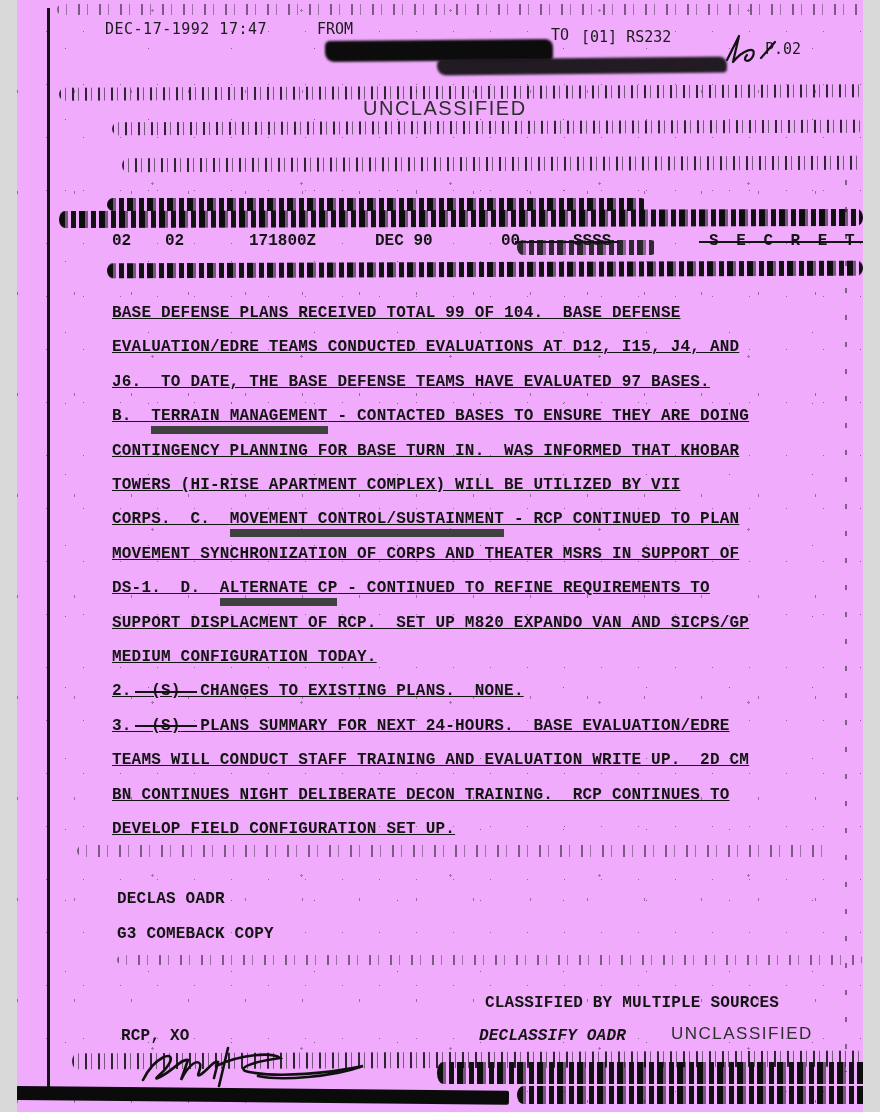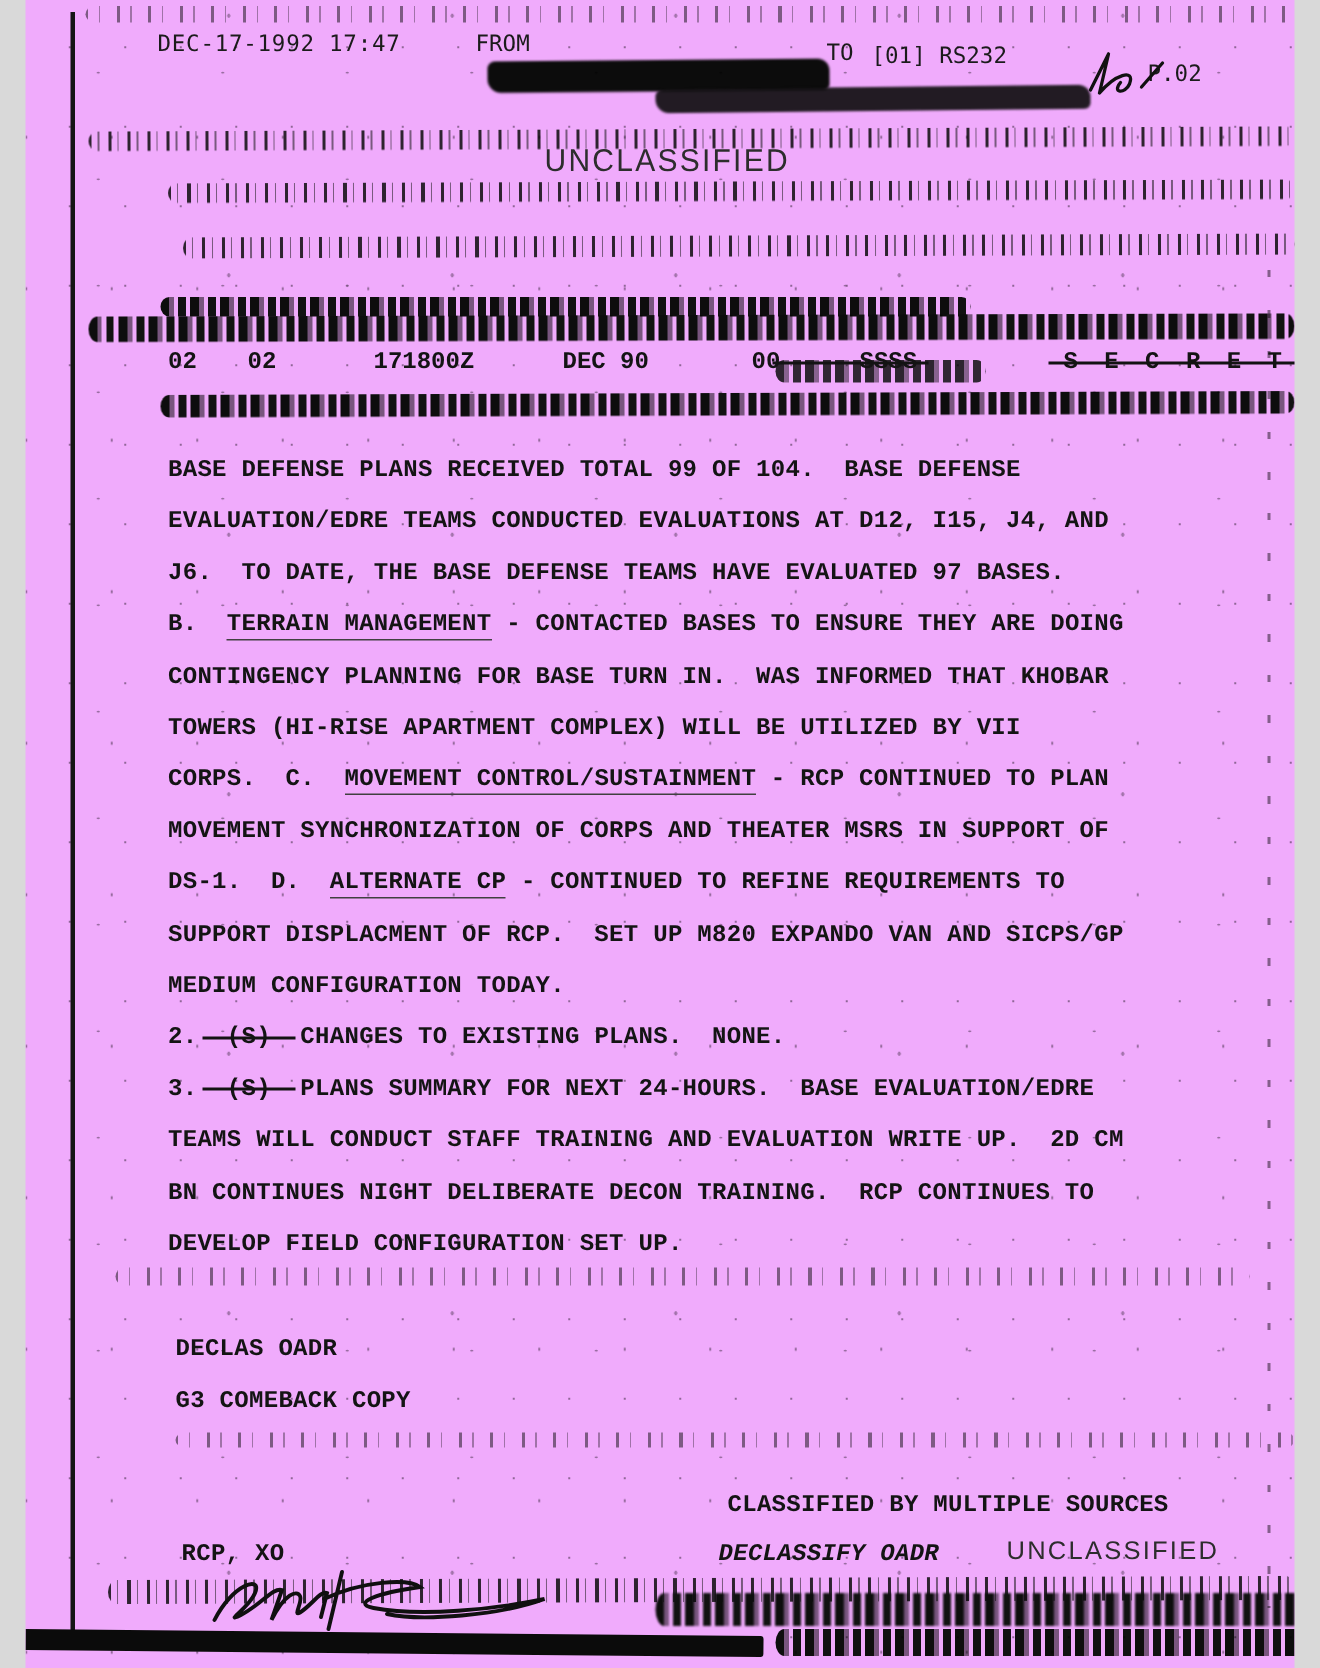--- a/index.html
+++ b/index.html
@@ -49,23 +49,23 @@
   
   .msg-header{left:0; top:232px; width:880px; height:26px; font-weight:700; font-size:16px; z-index:6;}
   .mh-col1{left:95px;} .mh-col2{left:148px;} .mh-dtg{left:232px;}
   .mh-date{left:358px;} .mh-num{left:448px;margin-left:36px;}
   .mh-code{left:556px; position:relative;}
   .mh-class{left:692px; letter-spacing:4px;}
   .strike-ext::after{content:""; position:absolute; top:48%; height:0;
     border-top:2.6px solid #131313; left:var(--sl,-10px); right:var(--sr,-10px);}
   
   .body-block{left:95px; top:296px; width:700px; font-weight:700; font-size:16px;
-    line-height:34.4px; z-index:6;}
+    line-height:34.4px; z-index:6;text-decoration:underline;}
   .bline{white-space:pre; letter-spacing:.2px;}
-  .useg{border-bottom:1px solid #404040; padding-bottom:1px;}
+  .useg{border-bottom:8px solid #404040; padding-bottom:1px;}
   .sseg{position:relative;}
   .sseg::after{content:""; position:absolute; left:-16px; right:-16px; top:46%;
     border-top:2.6px solid #131313;}
   
   .tw{font-weight:700; font-size:16px; letter-spacing:.2px; z-index:6;}
   .declas{left:100px; top:890px;}
   .comeback{left:100px; top:925px;}
   .signer-name{left:112px; top:994px;}
   .signer-title{left:104px; top:1027px;}
   .classified-by{left:468px; top:994px;}

